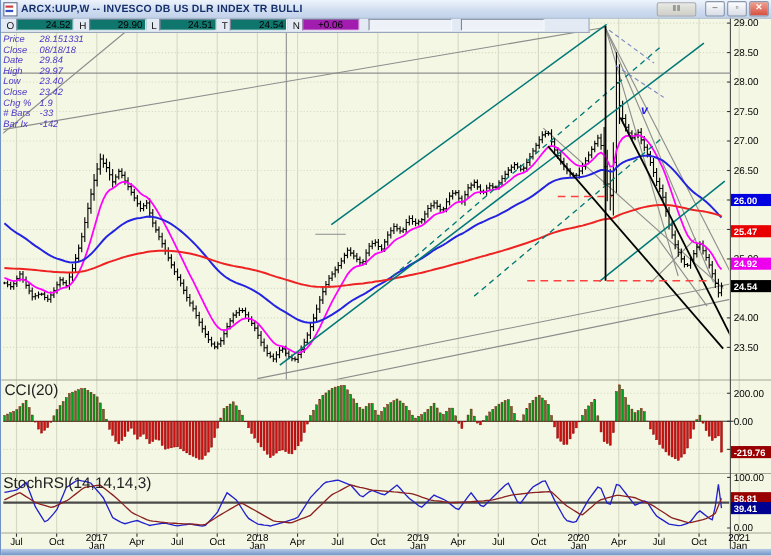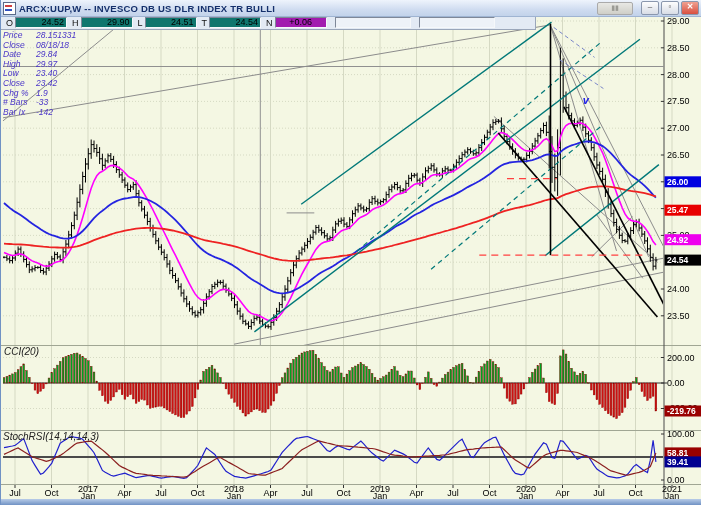--- a/index.html
+++ b/index.html
@@ -21,21 +21,21 @@
   #quotebar{position:absolute;left:0;top:16px;width:534px;height:13px;background:#e3eaf4;
     border-bottom:1px solid #9aa6ba;border-right:1px solid #9aa6ba;display:flex;align-items:center;z-index:25;font-size:9px;}
   .qlabel{color:#111;margin:0 2px 0 5px;}
   .qbox{width:46px;height:9px;background:#0f766e;border:1px solid;border-color:#7e8798 #f6f8fa #f6f8fa #7e8798;
     text-align:right;padding:0 2px;font-size:9px;line-height:9px;color:#000;}
   .qbox.net{background:#a21caf;text-align:center;}
   .qbox.empty{width:70px;margin-left:8px;background:#eef2f8;}
   #legend{position:absolute;left:2px;top:31px;z-index:20;font-size:8.5px;color:#4a35c8;line-height:9.6px;font-style:italic;}
   .lrow{display:flex;white-space:nowrap;}
   .lrow .ll{width:33px;}
-  .panel-label{position:absolute;z-index:20;font-size:10px;color:#222;font-style:italic;}
+  .panel-label{position:absolute;z-index:20;font-size:14px;color:#222;}
   #cci-label{left:3px;top:346px;}
   #srsi-label{left:2px;top:431px;}
   svg text{font-family:"Liberation Sans",sans-serif;}
   #bottomstrip{position:absolute;left:0;top:499px;width:701px;height:6px;
     background:linear-gradient(#b8cce8,#7092c4);z-index:30;}
 </style>
 </head>
 <body>
 
 <div id="win">

